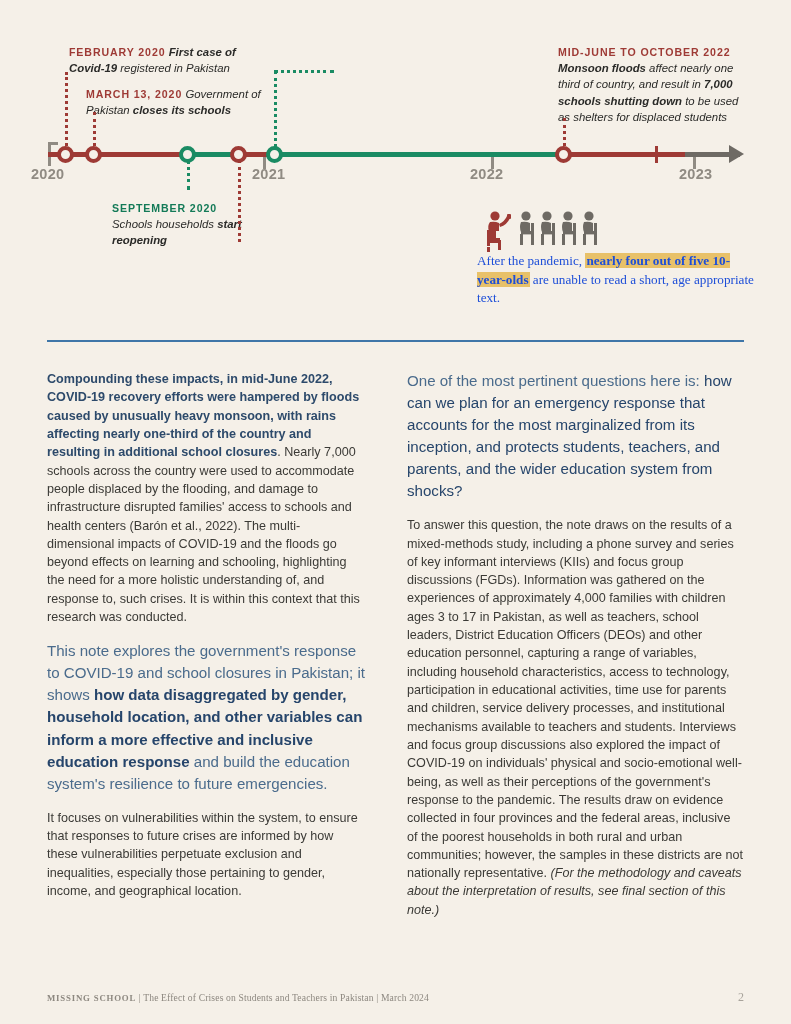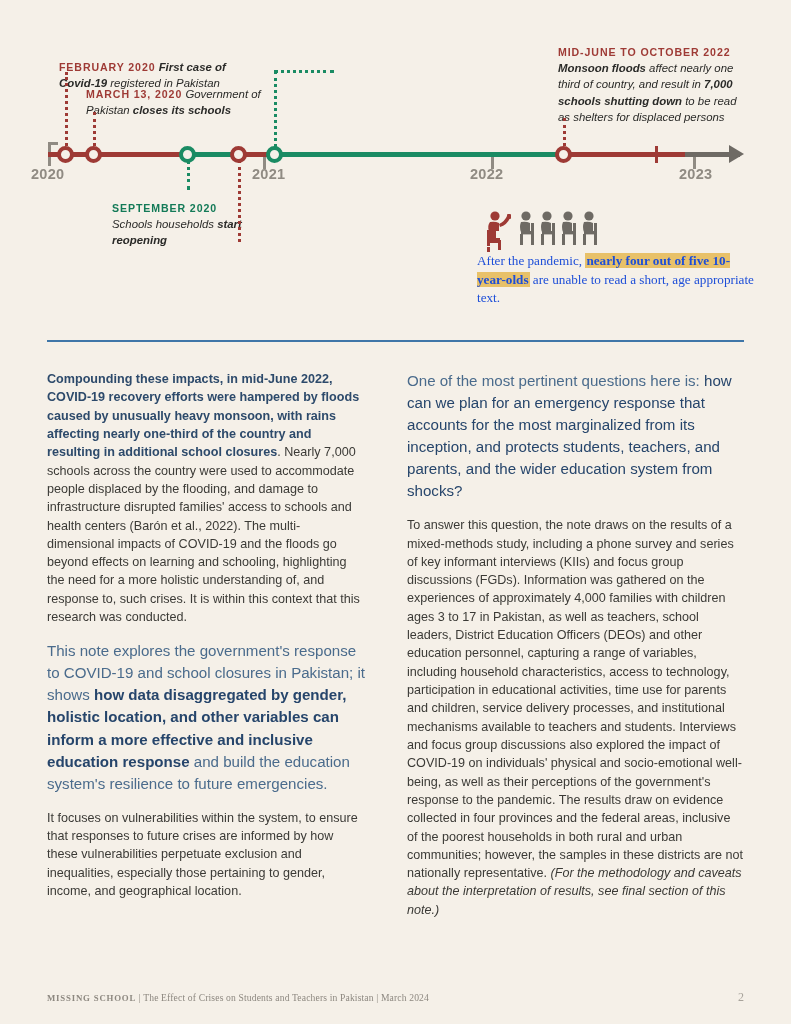--- a/index.html
+++ b/index.html
@@ -76,34 +76,34 @@
   .pageno{position:absolute;right:47px;top:990px;font-size:12px;color:#a8a39b;
           font-family:"Liberation Serif", serif;}
 </style>
 </head>
 <body>
 
 <div class="page">
 
   <div class="timeline-section">
 
-    <div class="callout" style="left:59px;top:44px;width:200px;margin-top:15px;">
+    <div class="callout" style="left:69px;top:44px;width:200px;">
       <span class="lbl red">FEBRUARY 2020</span>
       <span class="bi">First case of Covid-19</span><span class="it"> registered in Pakistan</span>
     </div>
 
     <div class="callout" style="left:86px;top:86px;width:195px;">
       <span class="lbl red">MARCH 13, 2020</span>
       <span class="it"> Government of Pakistan </span><span class="bi">closes its schools</span>
     </div>
 
 
     <div class="callout" style="left:558px;top:44px;width:192px;">
       <span class="lbl red">MID-JUNE TO OCTOBER 2022</span><br>
-      <span class="bi">Monsoon floods</span><span class="it"> affect nearly one third of country, and result in </span><span class="bi">7,000 schools shutting down</span><span class="it"> to be read as shelters for displaced persons</span>
+      <span class="bi">Monsoon floods</span><span class="it"> affect nearly one third of country, and result in </span><span class="bi">7,000 schools shutting down</span><span class="it"> to be used as shelters for displaced students</span>
     </div>
 
     <div class="callout" style="left:112px;top:200px;width:150px;">
       <span class="lbl green">SEPTEMBER 2020</span><br>
       <span class="it">Schools households </span><span class="bi">start reopening</span>
     </div>
 
 
     <div class="leader-v" style="left:65px;top:72px;height:74px;"></div>
     <div class="leader-v" style="left:93px;top:112px;height:34px;"></div>
@@ -201,21 +201,21 @@
 
   <div class="divider"></div>
 
   <div class="cols">
 
     <div class="col col-left">
       <p class="body">
         <span class="bl">Compounding these impacts, in mid-June 2022, COVID-19 recovery efforts were hampered by floods caused by unusually heavy monsoon, with rains affecting nearly one-third of the country and resulting in additional school closures</span><span>. Nearly 7,000 schools across the country were used to accommodate people displaced by the flooding, and damage to infrastructure disrupted families' access to schools and health centers (Barón et al., 2022). The multi-dimensional impacts of COVID-19 and the floods go beyond effects on learning and schooling, highlighting the need for a more holistic understanding of, and response to, such crises. It is within this context that this research was conducted.</span>
       </p>
       <p class="lead">
-        <span>This note explores the government's response to COVID-19 and school closures in Pakistan; it shows </span><span class="bl">how data disaggregated by gender, holistic location, and other variables can inform a more effective and inclusive education response</span><span> and build the education system's resilience to future emergencies.</span>
+        <span>This note explores the government's response to COVID-19 and school closures in Pakistan; it shows </span><span class="bl">how data disaggregated by gender, household location, and other variables can inform a more effective and inclusive education response</span><span> and build the education system's resilience to future emergencies.</span>
       </p>
       <p class="body">It focuses on vulnerabilities within the system, to ensure that responses to future crises are informed by how these vulnerabilities perpetuate exclusion and inequalities, especially those pertaining to gender, income, and geographical location.</p>
     </div>
 
     <div class="col col-right">
       <p class="q">
         <span>One of the most pertinent questions here is: </span><span class="bl">how can we plan for an emergency response that accounts for the most marginalized from its inception, and protects students, teachers, and parents, and the wider education system from shocks?</span>
       </p>
       <p class="body">
         <span>To answer this question, the note draws on the results of a mixed-methods study, including a phone survey and series of key informant interviews (KIIs) and focus group discussions (FGDs). Information was gathered on the experiences of approximately 4,000 families with children ages 3 to 17 in Pakistan, as well as teachers, school leaders, District Education Officers (DEOs) and other education personnel, capturing a range of variables, including household characteristics, access to technology, participation in educational activities, time use for parents and children, service delivery processes, and institutional mechanisms available to teachers and students. Interviews and focus group discussions also explored the impact of COVID-19 on individuals' physical and socio-emotional well-being, as well as their perceptions of the government's response to the pandemic. The results draw on evidence collected in four provinces and the federal areas, inclusive of the poorest households in both rural and urban communities; however, the samples in these districts are not nationally representative. </span><span class="ital">(For the methodology and caveats about the interpretation of results, see final section of this note.)</span>

